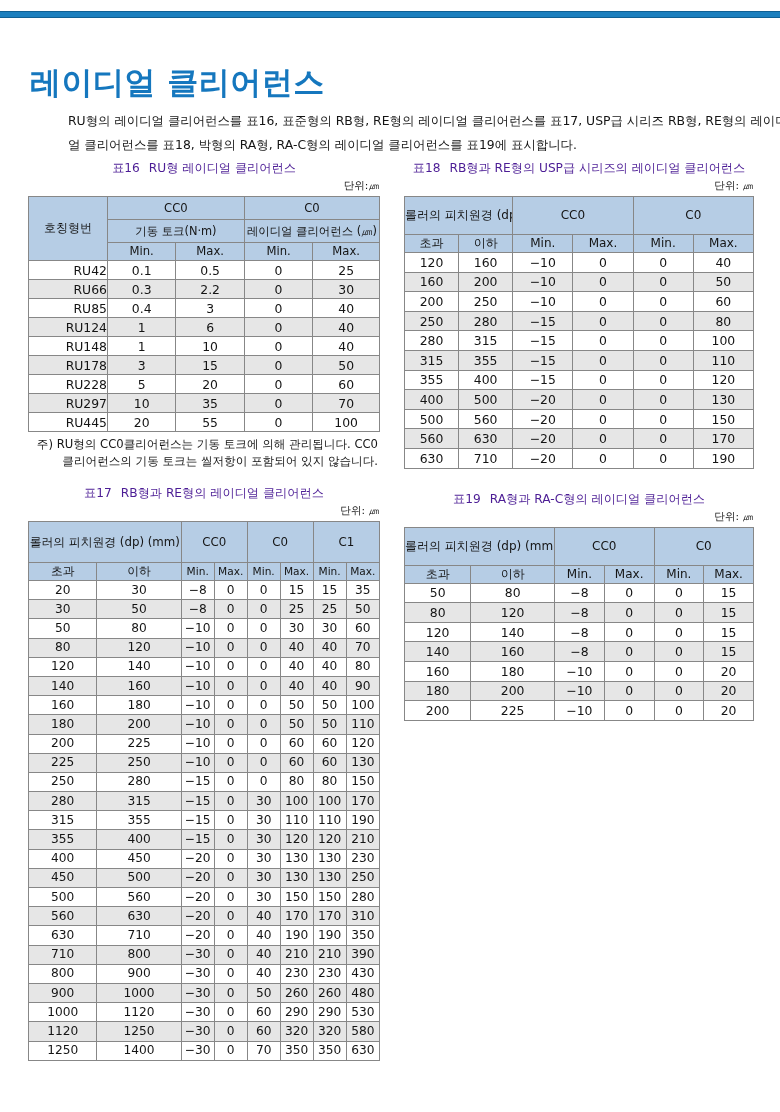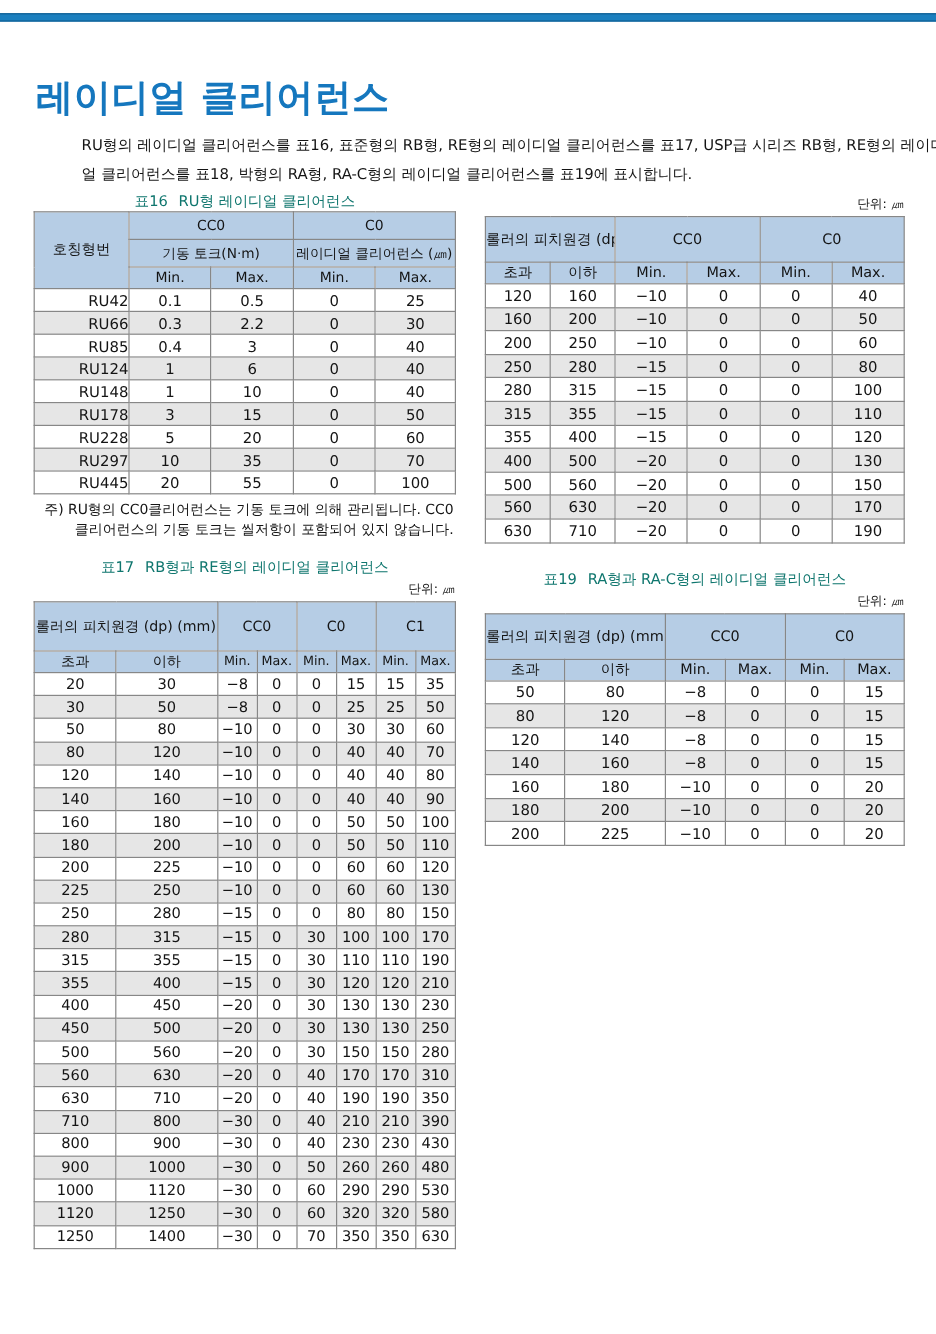--- a/index.html
+++ b/index.html
@@ -72,21 +72,21 @@
     position: absolute;
     left: 404px;
     top: 160px;
     width: 350px;
   }
   .block { position: relative; }
 
   .tbl-caption {
     font-size: 12.2px;
     text-align: center;
-    color: #0f766e;
+    color: #4c1d95;
     line-height: 16px;
     white-space: nowrap;
   }
   .tbl-caption .cap-no { margin-right: 9px; }
 
   .unit {
     font-size: 10.6px;
     text-align: right;
     color: #141414;
     margin-top: 3px;
@@ -164,20 +164,21 @@
   <h1 class="page-title">레이디얼 클리어런스</h1>
 
   <p class="intro">RU형의 레이디얼 클리어런스를 표16, 표준형의 RB형, RE형의 레이디얼 클리어런스를 표17, USP급 시리즈 RB형, RE형의 레이디얼 클리어런스를 표18, 박형의 RA형, RA-C형의 레이디얼 클리어런스를 표19에 표시합니다.</p>
 
   <div class="col-left">
 
     <div class="block">
       <div class="tbl-caption">
         <span class="cap-no">표16</span><span>RU형 레이디얼 클리어런스</span>
       </div>
+      <div class="unit">단위:㎛</div>
 
       <table class="data" id="table16">
         <colgroup>
           <col style="width:22.5%">
             <col style="width:19.5%">
             <col style="width:19.5%">
             <col style="width:19.5%">
             <col style="width:19%">
         </colgroup>
         <thead>
@@ -555,20 +556,23 @@
             </tr>
           </tbody>
       </table>
     </div>
 
   </div>
 
   <div class="col-right">
 
     <div class="block">
+      <div class="tbl-caption">
+        <span class="cap-no">표18</span><span>RB형과 RE형의 USP급 시리즈의 레이디얼 클리어런스</span>
+      </div>
       <div class="unit">단위: ㎛</div>
 
       <table class="data" id="table18">
         <colgroup>
           <col style="width:15.5%">
             <col style="width:15.5%">
           <col style="width:17.25%">
             <col style="width:17.25%">
           <col style="width:17.25%">
             <col style="width:17.25%">

